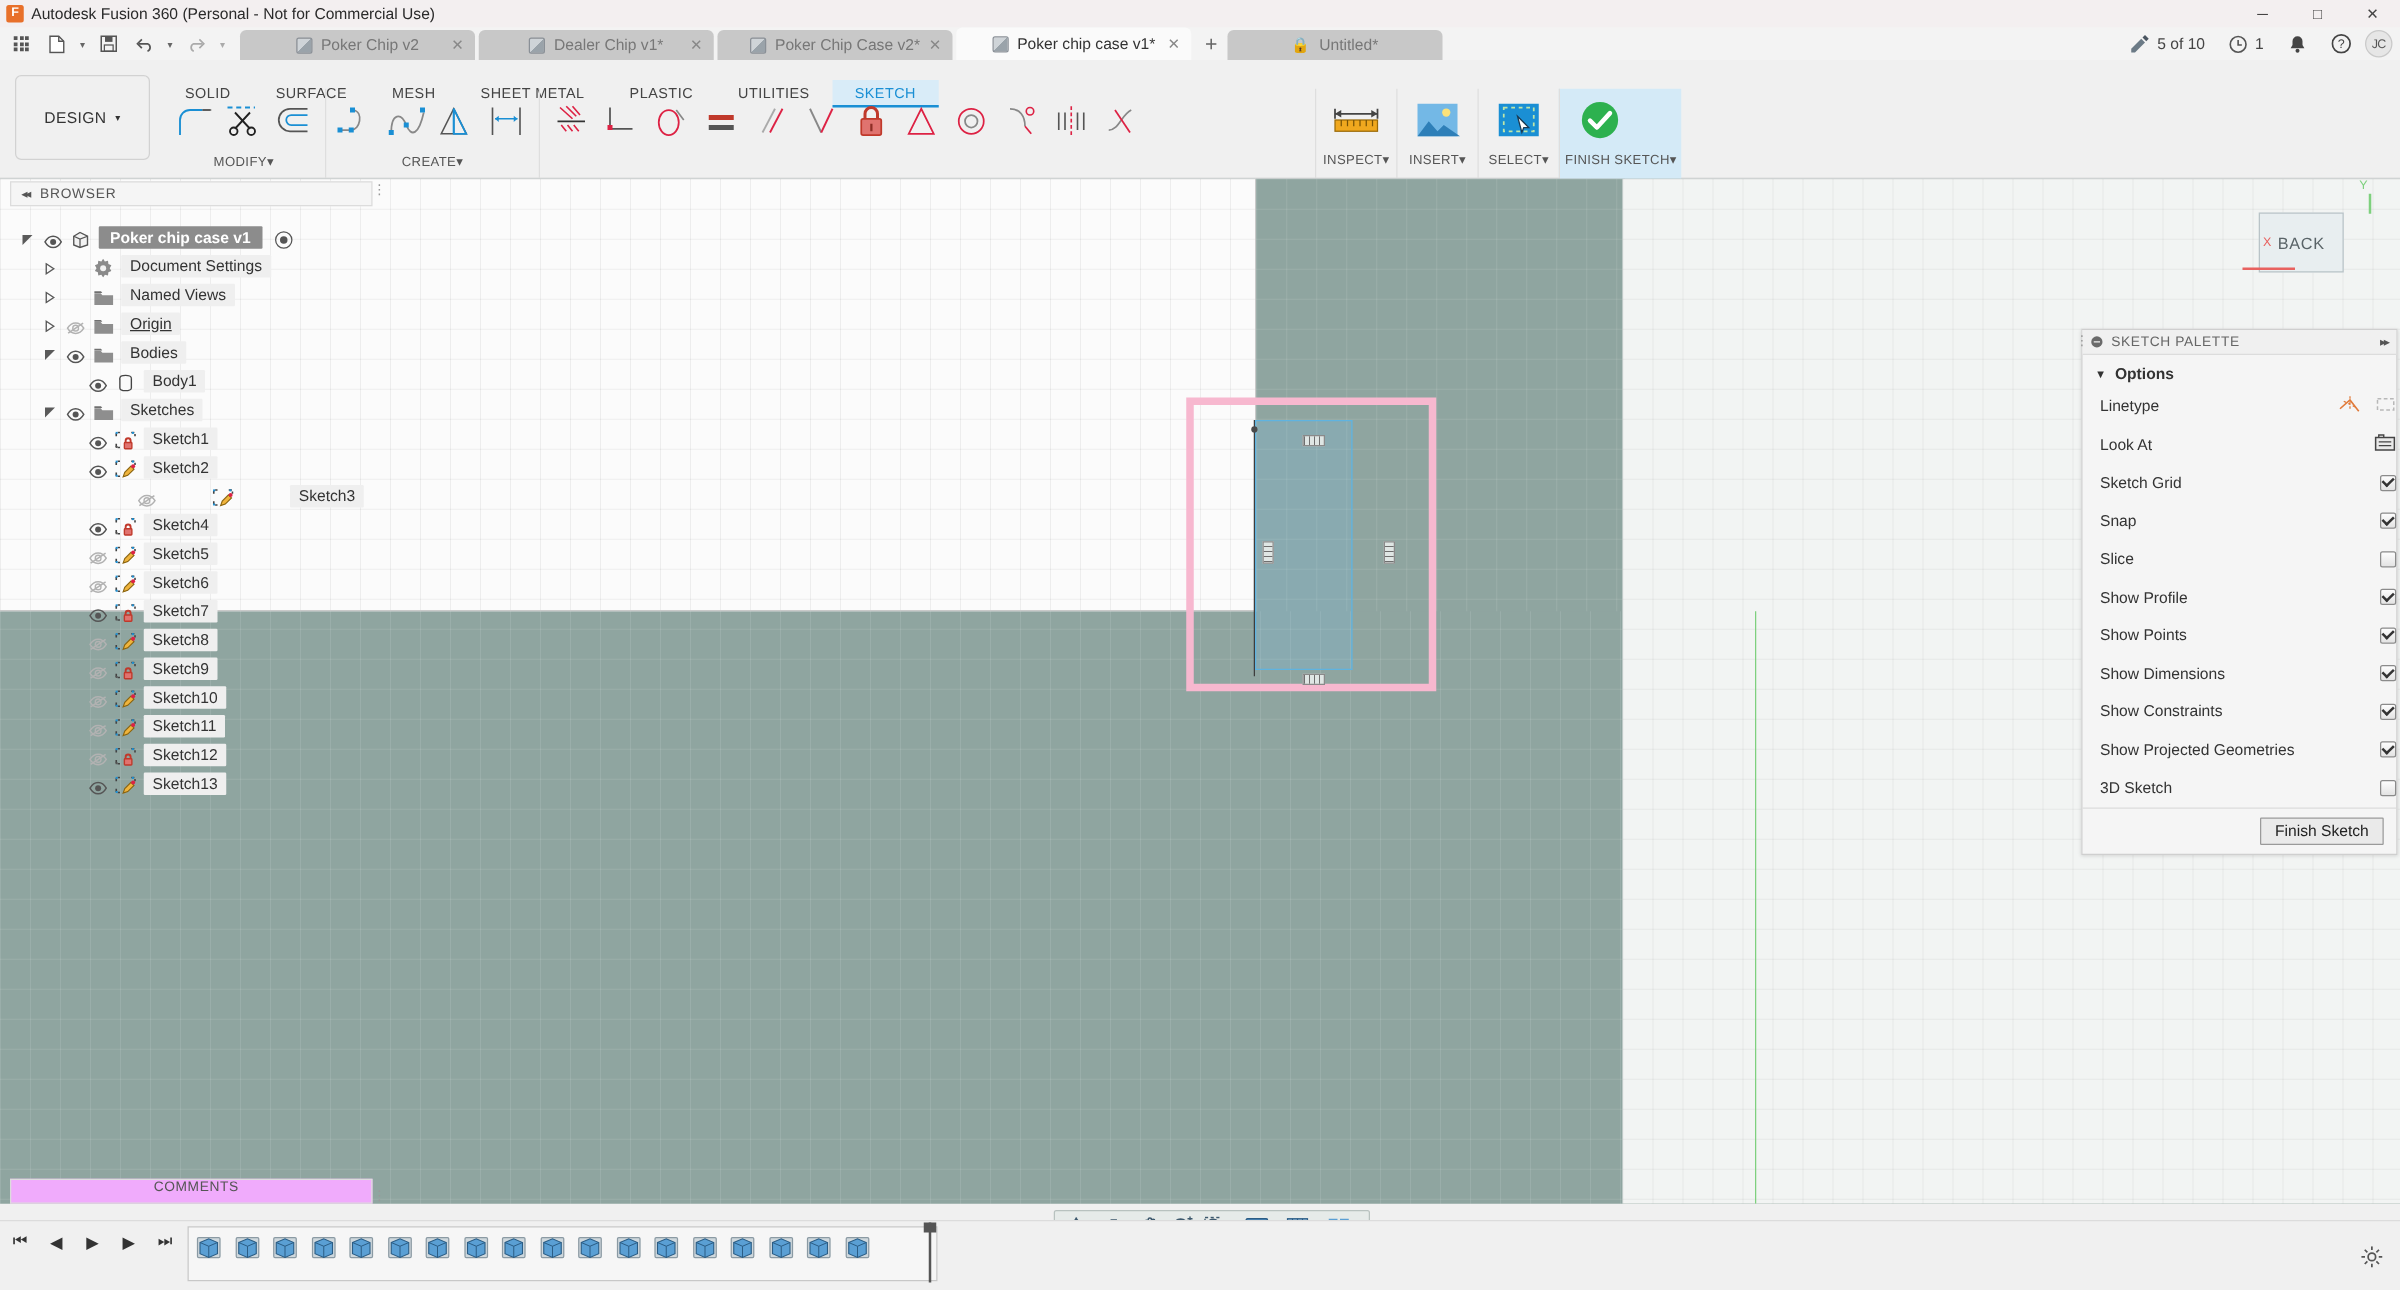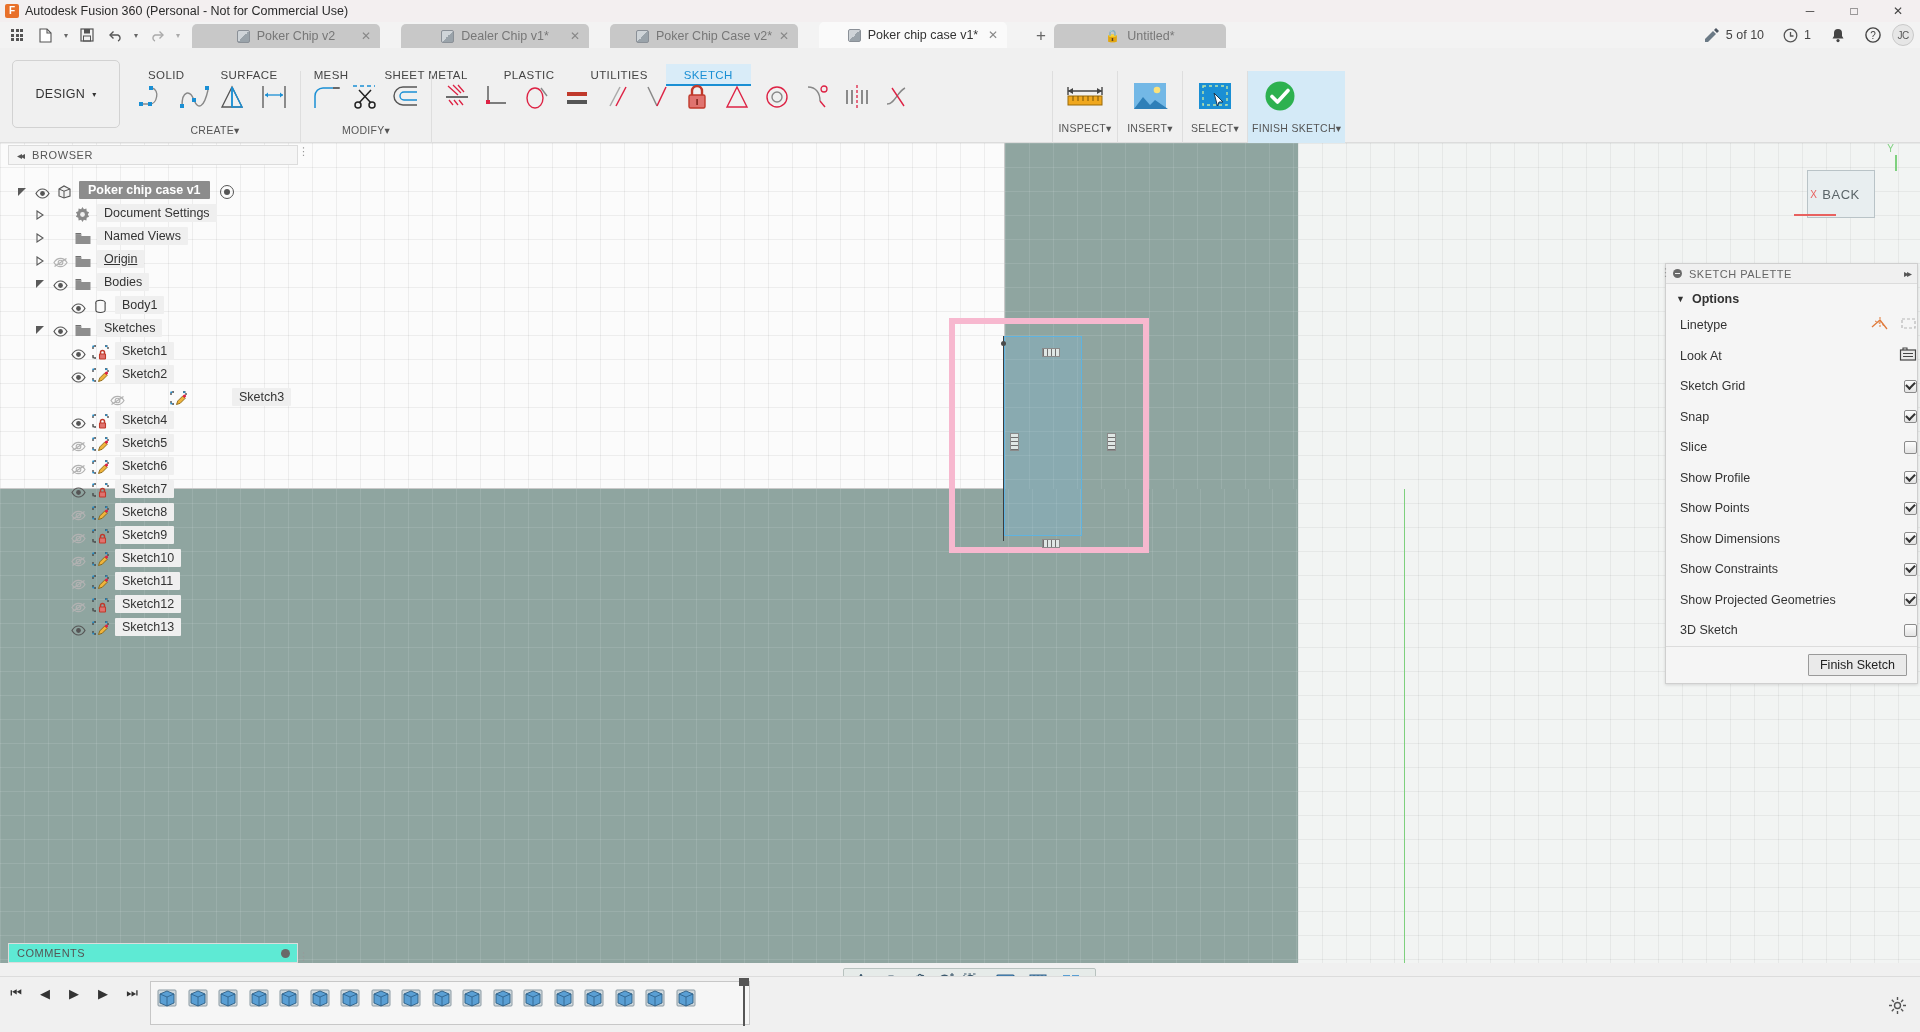--- a/index.html
+++ b/index.html
@@ -50,21 +50,21 @@
     display: grid; grid-template-columns: repeat(3, 3px); grid-template-rows: repeat(3, 3px);
     gap: 1.5px;
   }
   .grid-icon i { background: #555; display: block; width: 3px; height: 3px; }
 
   .doctabs { display: flex; align-items: flex-end; height: 26px; margin-left: 8px; }
   .doctab {
     position: relative; height: 24px; min-width: 188px; display: flex;
     align-items: center; justify-content: center; gap: 7px;
     background: #c8c8c8; color: #777; border-radius: 5px 5px 0 0;
-    margin-right: 21px; font-size: 12.5px; padding: 0 4px;
+    margin-right: 3px; font-size: 12.5px; padding: 0 4px;
   }
   .doctab.active { background: #fafafa; color: #333; height: 26px; }
   .doctab .tab-close {
     position: absolute; right: 9px; top: 50%; transform: translateY(-50%);
     font-size: 12px; color: #888;
   }
   .doctab .cube {
     width: 13px; height: 13px; flex: none;
     background: linear-gradient(135deg,#cfd4d8 0 50%, #9aa3aa 50% 100%);
     border: 1px solid #8a9097; border-radius: 2px;
@@ -274,22 +274,22 @@
     border-top: 1px solid #dcdcdc; padding: 7px 10px; display: flex; justify-content: flex-end;
   }
   .finish-sketch-btn {
     border: 1px solid #9a9a9a; background: #eaeaea; padding: 3px 11px;
     font-size: 12.5px; color: #222; border-radius: 1px;
   }
 
   
   .comments {
     position: absolute; left: 8px; bottom: 69px; width: 290px; height: 20px;
-    background: #5eead4; border: 1px solid #dcdcdc; display: flex; align-items: center;
-    padding-left: 8px; gap: 9px; font-size: 11px; letter-spacing: .5px; color: #555;
+    background: #f0abfc; border: 1px solid #dcdcdc; display: flex; align-items: center;
+    padding-left: 8px; gap: 9px; font-size: 11px; letter-spacing: .5px; color: #555; flex-direction: column;
   }
   .comments .cdot { margin-left: auto; margin-right: 7px; width: 9px; height: 9px;
      border-radius: 50%; background: #6a6a6a; }
   .comments-handle { position: absolute; left: 298px; bottom: 69px; color:#999; font-size:11px;}
 
   
   .navbar {
     position: absolute; left: 843px; bottom: 36px; height: 28px;
     background: #e6ebe9; border: 1px solid #b8c2bf; display: flex; align-items: center;
     padding: 0 5px; gap: 2px; border-radius: 2px;
@@ -459,20 +459,49 @@
       <div class="wstab">UTILITIES</div>
       <div class="wstab active">SKETCH</div>
     </div>
 
     <div class="panels">
 
       <div class="panel">
         <div class="panel-icons">
           <div class="tool">
             <svg width="34" height="30" viewBox="0 0 34 30">
+                <path d="M6 26V14A8 8 0 0114 6h10" fill="none" stroke="#1a8fd4" stroke-width="1.5"></path>
+                <path d="M24 6h6M6 26v0" stroke="#555" stroke-width="1.3"></path>
+                <path d="M24 6h7" stroke="#555" stroke-width="1.3"></path>
+              </svg>
+          </div>
+          <div class="tool">
+            <svg width="34" height="30" viewBox="0 0 34 30">
+                <path d="M4 4h22" stroke="#1a8fd4" stroke-width="1.5" stroke-dasharray="4 3"></path>
+                <path d="M10 8l12 13M22 8L10 21" stroke="#222" stroke-width="1.5" fill="none"></path>
+                <circle cx="9" cy="23" r="3" fill="none" stroke="#222" stroke-width="1.5"></circle>
+                <circle cx="23" cy="23" r="3" fill="none" stroke="#222" stroke-width="1.5"></circle>
+              </svg>
+          </div>
+          <div class="tool">
+            <svg width="34" height="30" viewBox="0 0 34 30">
+                <path d="M28 5H14a9 9 0 000 18h14" fill="none" stroke="#555" stroke-width="1.4"></path>
+                <path d="M28 10H15a4 4 0 000 8h13" fill="none" stroke="#1a8fd4" stroke-width="1.4"></path>
+              </svg>
+          </div>
+        </div>
+        <div class="panel-label">
+          <span>MODIFY</span><span>▾</span>
+        </div>
+      </div>
+
+      <div class="panel">
+        <div class="panel-icons">
+          <div class="tool">
+            <svg width="34" height="30" viewBox="0 0 34 30">
                 <path d="M3 22h9c7 0 10-14 2-16" fill="none" stroke="#888" stroke-width="1.4"></path>
                 <rect x="1" y="20" width="4" height="4" fill="#1a8fd4"></rect>
                 <rect x="10" y="20" width="4" height="4" fill="#1a8fd4"></rect>
                 <rect x="11" y="4" width="4" height="4" fill="#1a8fd4"></rect>
               </svg>
           </div>
           <div class="tool">
             <svg width="34" height="30" viewBox="0 0 34 30">
                 <path d="M4 24C4 8 12 8 16 18s10 8 14-10" fill="none" stroke="#888" stroke-width="1.4"></path>
                 <rect x="2" y="22" width="4" height="4" fill="#1a8fd4"></rect>
@@ -490,49 +519,20 @@
           <div class="tool">
             <svg width="34" height="30" viewBox="0 0 34 30">
                 <path d="M5 4v22M27 4v22" stroke="#555" stroke-width="1.3"></path>
                 <path d="M7 13h18" stroke="#1a8fd4" stroke-width="1.3"></path>
                 <path d="M7 13l3-2.5v5zM25 13l-3-2.5v5z" fill="#1a8fd4"></path>
               </svg>
           </div>
         </div>
         <div class="panel-label">
           <span>CREATE</span><span>▾</span>
-        </div>
-      </div>
-
-      <div class="panel">
-        <div class="panel-icons">
-          <div class="tool">
-            <svg width="34" height="30" viewBox="0 0 34 30">
-                <path d="M6 26V14A8 8 0 0114 6h10" fill="none" stroke="#1a8fd4" stroke-width="1.5"></path>
-                <path d="M24 6h6M6 26v0" stroke="#555" stroke-width="1.3"></path>
-                <path d="M24 6h7" stroke="#555" stroke-width="1.3"></path>
-              </svg>
-          </div>
-          <div class="tool">
-            <svg width="34" height="30" viewBox="0 0 34 30">
-                <path d="M4 4h22" stroke="#1a8fd4" stroke-width="1.5" stroke-dasharray="4 3"></path>
-                <path d="M10 8l12 13M22 8L10 21" stroke="#222" stroke-width="1.5" fill="none"></path>
-                <circle cx="9" cy="23" r="3" fill="none" stroke="#222" stroke-width="1.5"></circle>
-                <circle cx="23" cy="23" r="3" fill="none" stroke="#222" stroke-width="1.5"></circle>
-              </svg>
-          </div>
-          <div class="tool">
-            <svg width="34" height="30" viewBox="0 0 34 30">
-                <path d="M28 5H14a9 9 0 000 18h14" fill="none" stroke="#555" stroke-width="1.4"></path>
-                <path d="M28 10H15a4 4 0 000 8h13" fill="none" stroke="#1a8fd4" stroke-width="1.4"></path>
-              </svg>
-          </div>
-        </div>
-        <div class="panel-label">
-          <span>MODIFY</span><span>▾</span>
         </div>
       </div>
 
       <div class="panel">
         <div class="panel-icons">
           <div class="tool">
             <svg width="30" height="30" viewBox="0 0 30 30">
                 <path d="M6 4l10 9M11 3l8 8M16 3l6 7" stroke="#d24" stroke-width="1.3"></path>
                 <path d="M4 15h22" stroke="#333" stroke-width="1.4"></path>
                 <path d="M7 18l4 5M12 18l4 5M17 18l4 5" stroke="#d24" stroke-width="1.3"></path>

